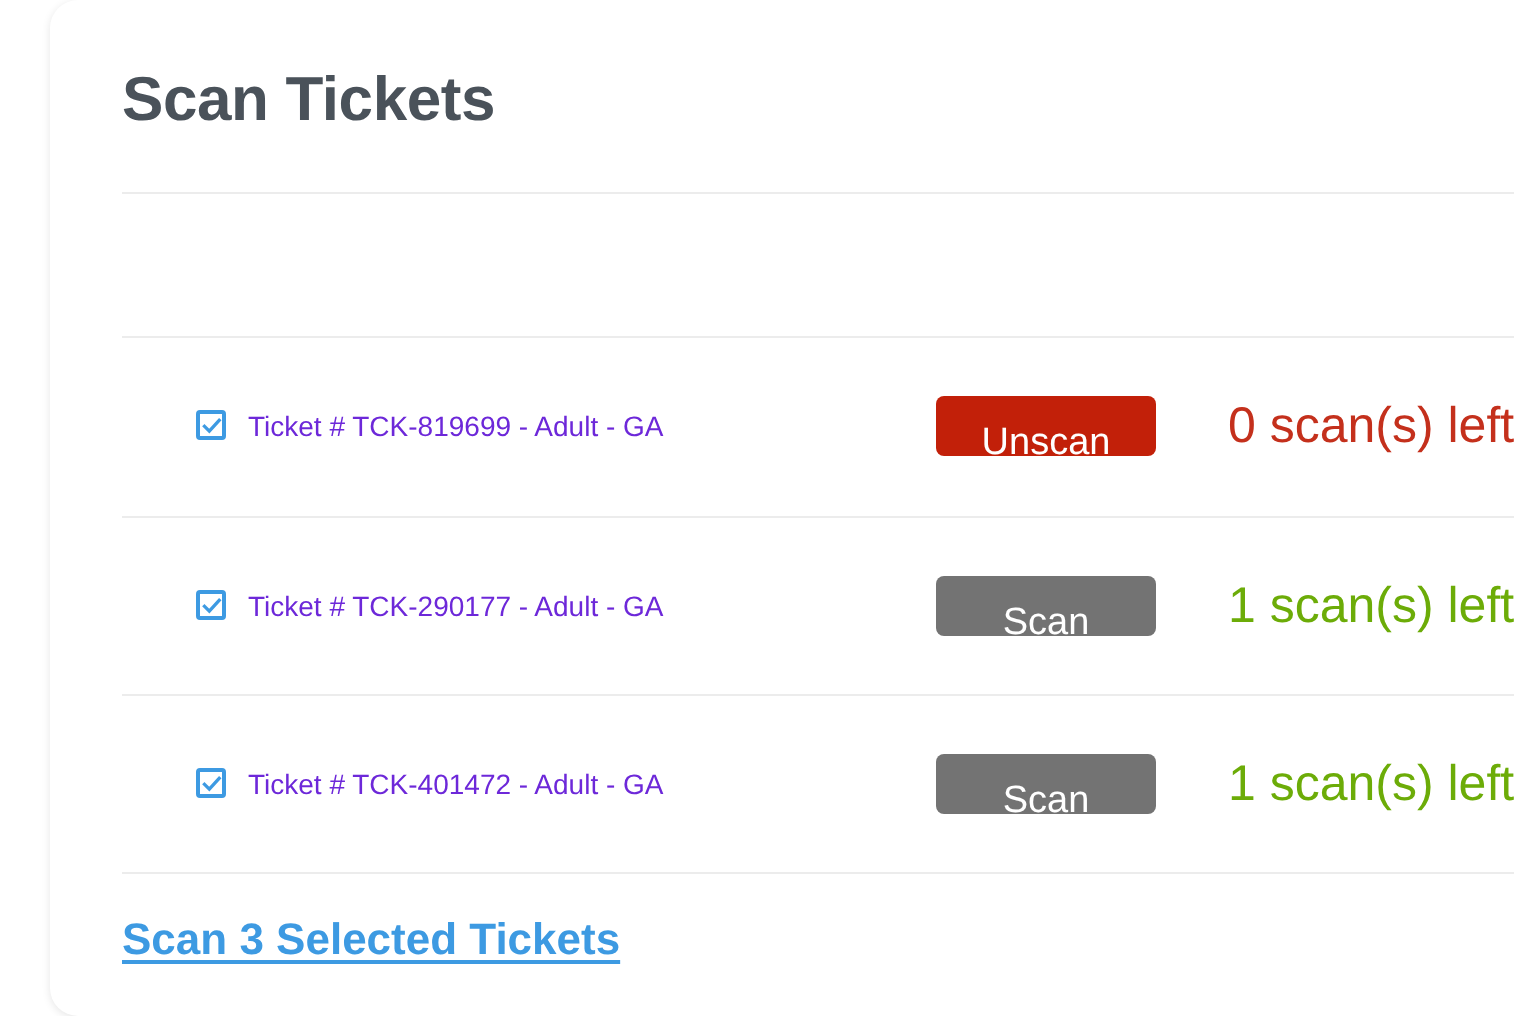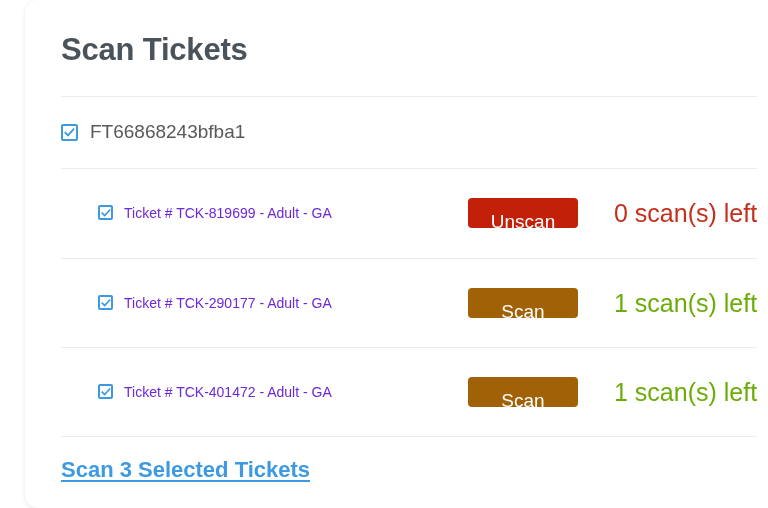--- a/index.html
+++ b/index.html
@@ -167,21 +167,21 @@
     color: #ffffff;
     font-family: "Liberation Sans", sans-serif;
     font-size: 19px;
     line-height: 47px;
     text-align: center;
     cursor: pointer;
     padding: 0;
     white-space: nowrap;
   }
   .action-button.unscan { background: #c22009; }
-  .action-button.scan   { background: #a16207; }
+  .action-button.scan   { background: #737373; }
 
   .ticket-status {
     position: absolute;
     left: 553px;
     top: 50%;
     transform: translateY(-50%);
     font-size: 25px;
     line-height: 24px;
     white-space: nowrap;
   }
@@ -207,28 +207,20 @@
 <body>
 
 <div class="page-root">
   <div class="card">
     <div class="card-inner">
 
       <div class="page-title">Scan Tickets</div>
 
       <div class="divider d1"></div>
 
-      <div class="group-row">
-        <span class="checkbox">
-          <svg viewBox="0 0 12 12">
-            <path d="M1.5 6.2 L4.4 9.1 L10.3 2.6" fill="none" stroke="#3d9ae2" stroke-width="2" stroke-linecap="square" stroke-linejoin="miter"></path>
-          </svg>
-        </span>
-        <span class="group-label">FT66868243bfba1</span>
-      </div>
 
       <div class="divider d2"></div>
 
       <div class="ticket-row r1">
         <span class="ticket-select">
           <span class="checkbox small">
             <svg viewBox="0 0 12 12">
               <path d="M1.5 6.2 L4.4 9.1 L10.3 2.6" fill="none" stroke="#3d9ae2" stroke-width="2" stroke-linecap="square" stroke-linejoin="miter"></path>
             </svg>
           </span>

